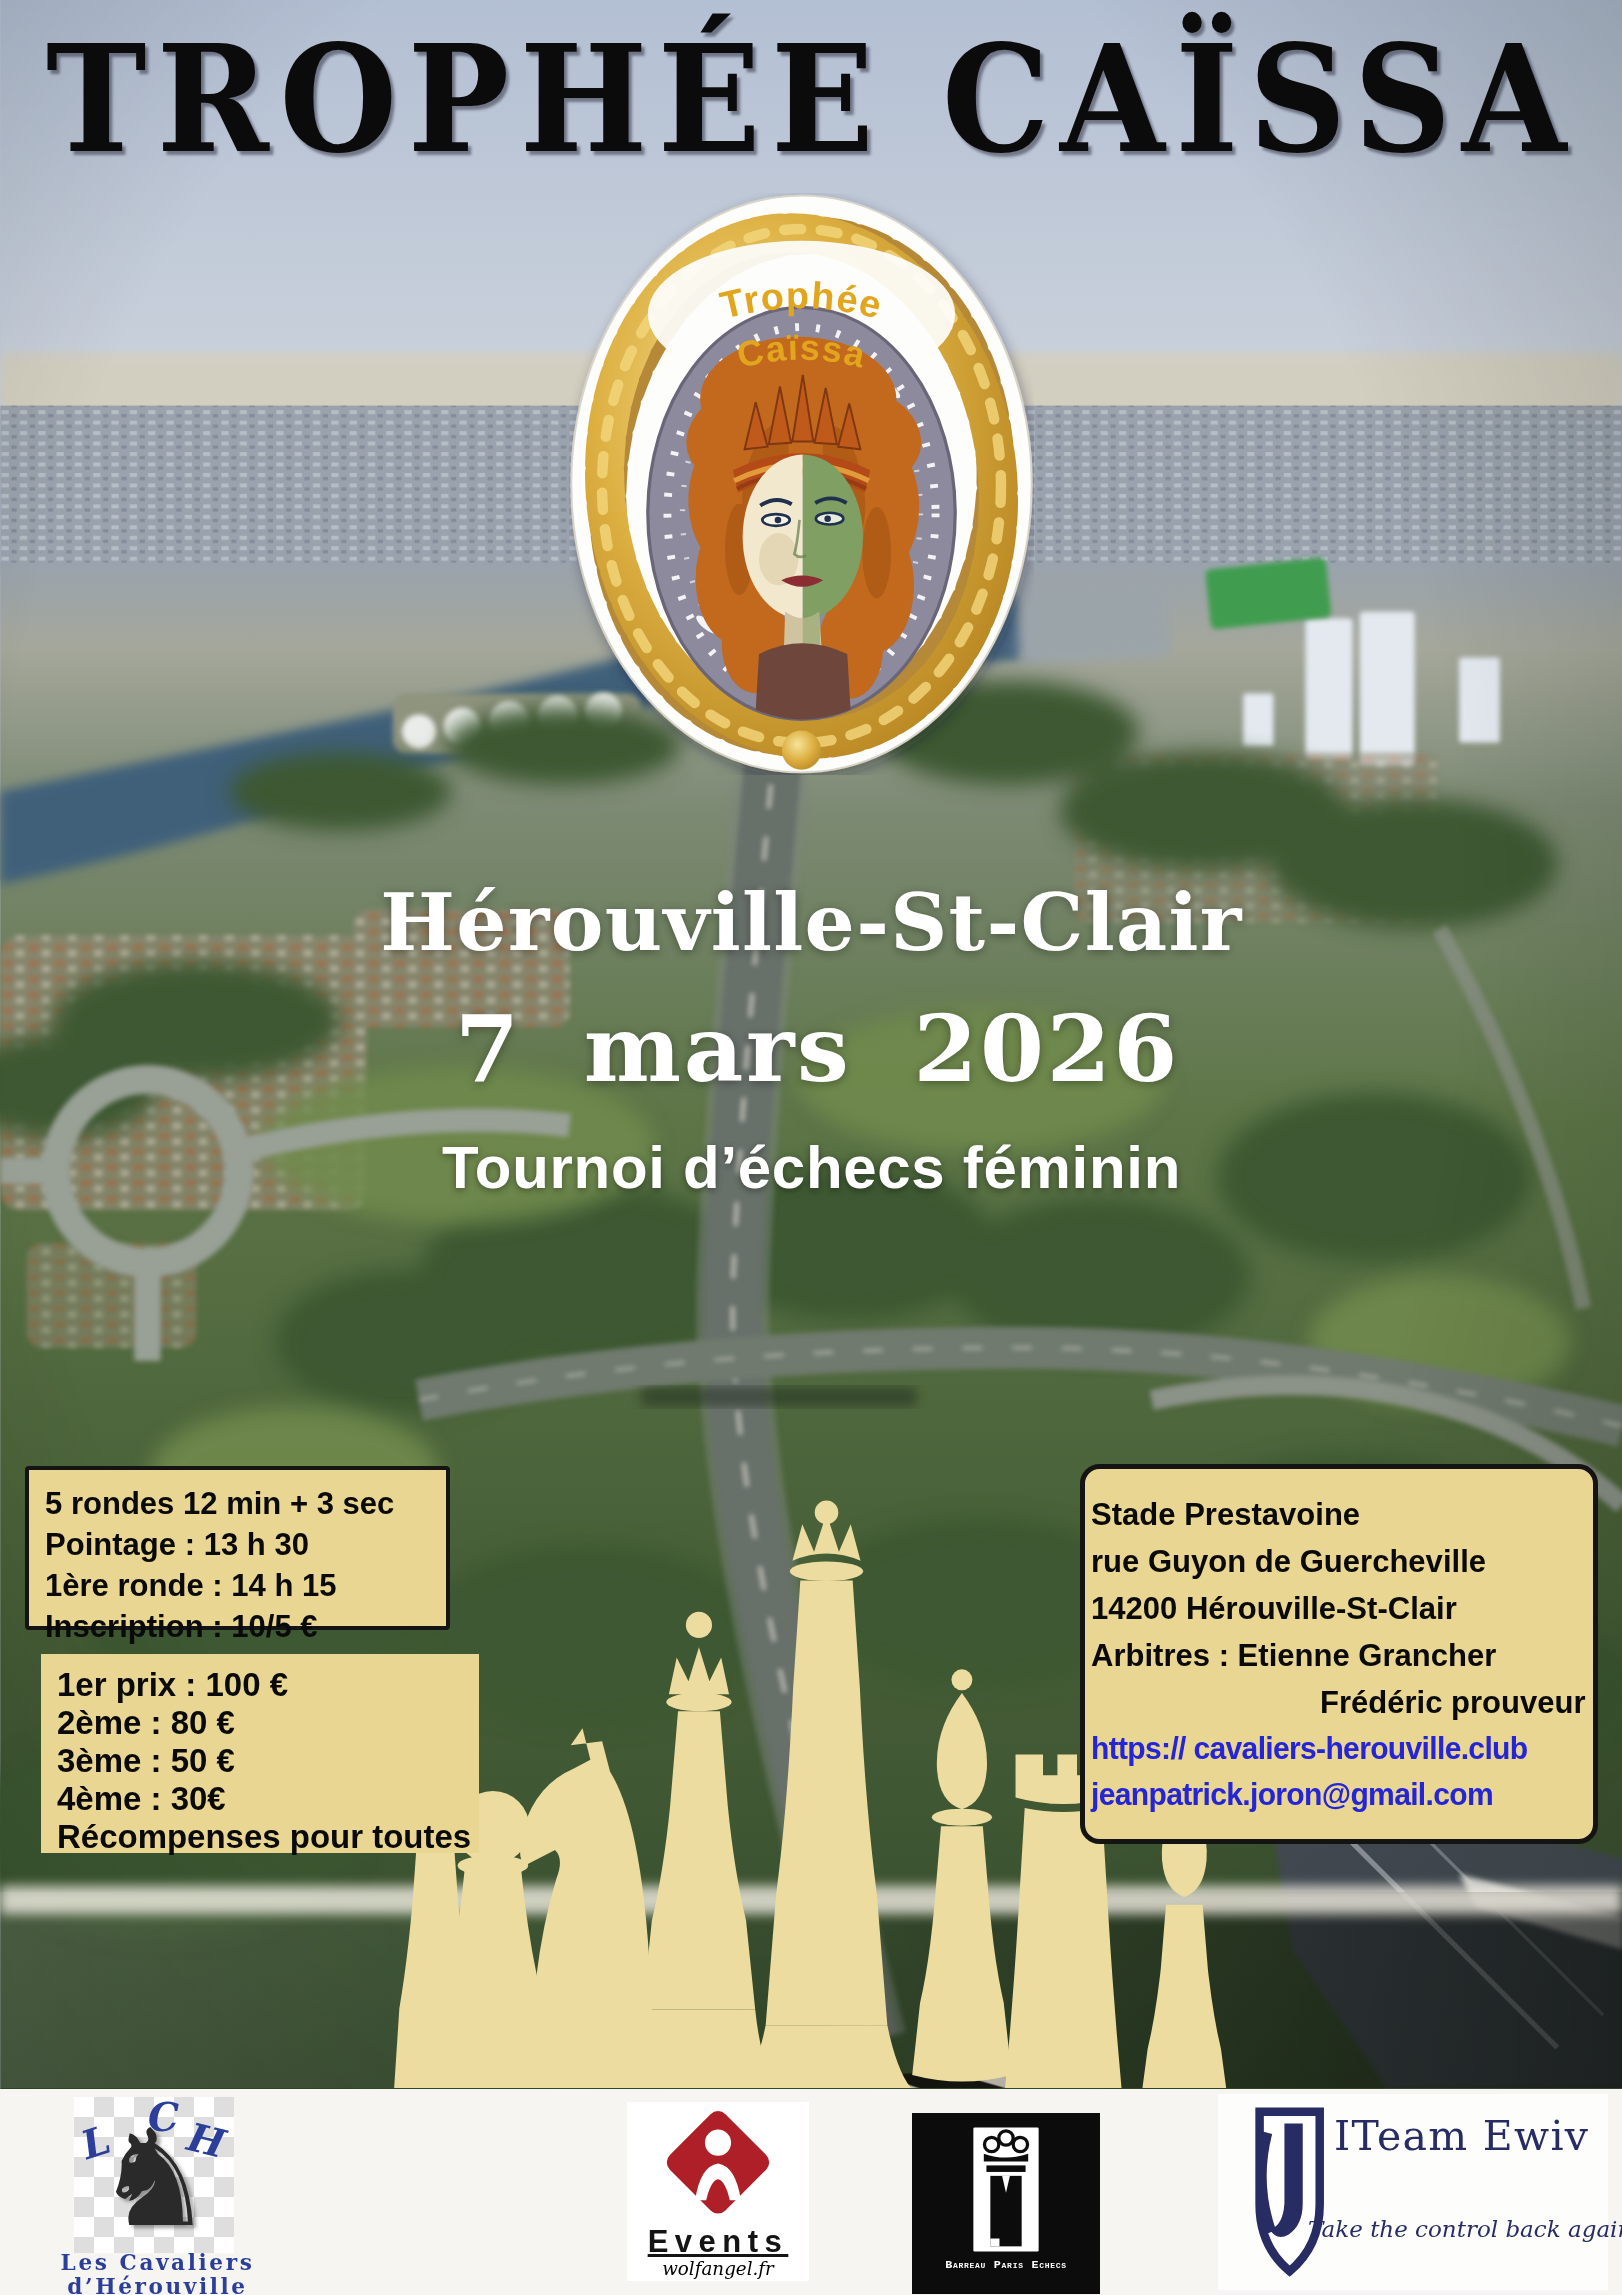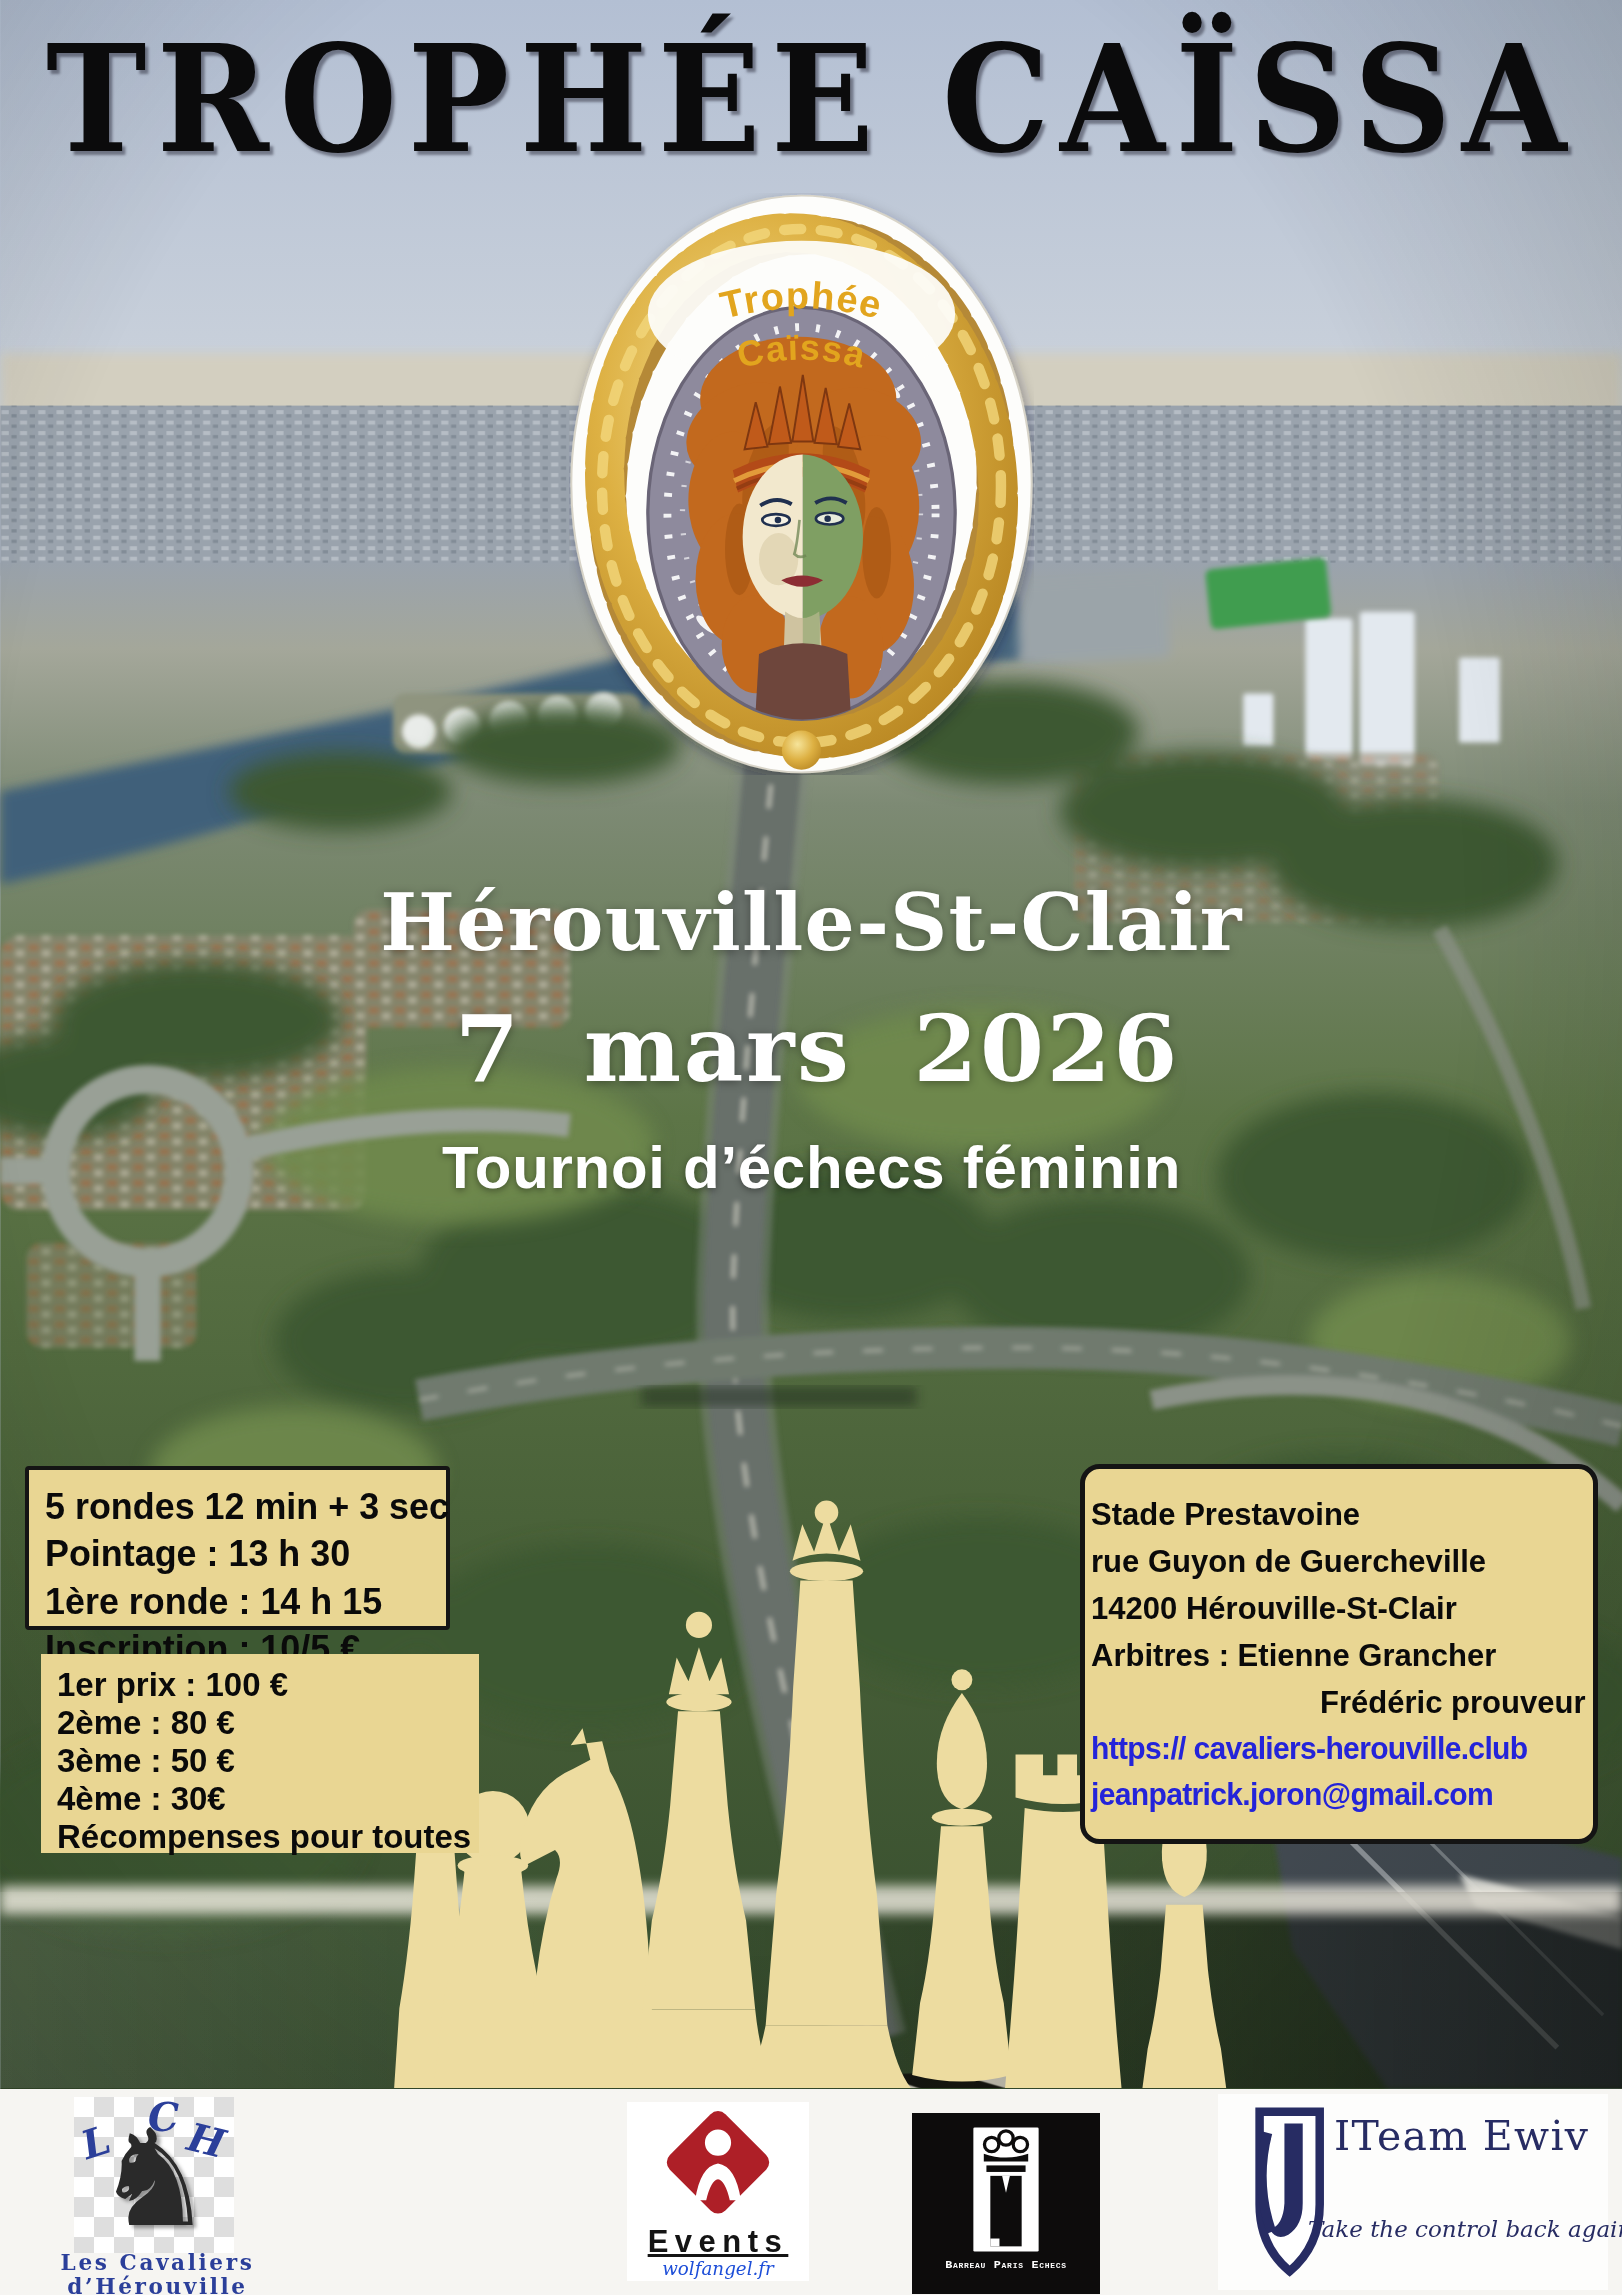--- a/index.html
+++ b/index.html
@@ -34,21 +34,21 @@
     top:1133px; left:0; width:100%; text-align:center;
     font-weight:700; font-size:60px; color:#ffffff; letter-spacing:0.7px;
     text-shadow:0 2px 7.9px rgba(0,0,0,.4);
   }
 
   
   .box{ background:#e9d693; color:#0a0a0a; font-weight:700; z-index:40; }
   .box .ln{ transform:scaleX(.97); transform-origin:left; white-space:nowrap; }
   .schedule-box{ left:25px; top:1466px; width:425px; height:164px;
     border:4.6px solid #141414; border-radius:4px; padding:13px 6.5px 0 15.7px;
-    font-size:37px; line-height:1.28; }
+    font-size:32px; line-height:1.28; }
   .prizes-box{ left:25px; top:1654px; width:438px; height:199px;
     padding:10.5px 0 0 15.7px; font-size:34px; line-height:1.12;margin-left:16px; }
   .venue-box{ left:1080px; top:1464px; width:518px; height:380px;
     border:5.2px solid #141414; border-radius:19.6px; padding:22px 0 0 6px;
     font-size:32px; line-height:1.47; }
   .venue-box .indent{ padding-left:236px; }
   .venue-box .link{ color:#2424d9; font-size:31px; letter-spacing:-0.7px; }
 
   
   .board-strip{ left:0; top:1892px; width:1623px; height:196px; overflow:hidden; z-index:10; }
@@ -92,21 +92,21 @@
   .ville-arrow{ position:absolute; left:93px; top:0; width:43px; height:165px;
     background:#f6f5f2; clip-path:polygon(0 36%, 92% 50%, 0 64%); }
   .ville-caption{ position:absolute; left:-19.6px; top:170px; width:183px; text-align:center;
     font-size:10.5px; color:#151515; transform:scaleX(.85); white-space:nowrap; }
 
   
   .events{ left:627px; top:13px; width:182px; height:179px; background:#ffffff; }
   .events-name{ position:absolute; top:122px; width:100%; text-align:center;
     font-size:31px; font-weight:600; letter-spacing:6.5px; color:#141414;text-decoration:underline; }
   .events-url{ position:absolute; top:156px; width:100%; text-align:center;
-    font-family:"DejaVu Serif", serif; font-style:italic; font-size:18.3px; color:#1d4ed8; }
+    font-family:"DejaVu Serif", serif; font-style:italic; font-size:18.3px; color:#000000; }
 
   
   .barreau{ left:912px; top:23.6px; width:188px; height:181px; background:#0d0c0c; }
   .barreau-caption{ position:absolute; top:145px; width:100%; text-align:center;
     font-weight:700; font-size:11.8px; color:#ffffff; letter-spacing:0.7px;
     font-variant:small-caps;font-family:Liberation Mono, monospace; }
 
   
   .iteam{ left:1218px; top:5.2px; width:390px; height:196px; background:#fdfdfc; }
   .iteam-name{ position:absolute; left:116px; top:18.3px; font-family:"DejaVu Serif", serif;

